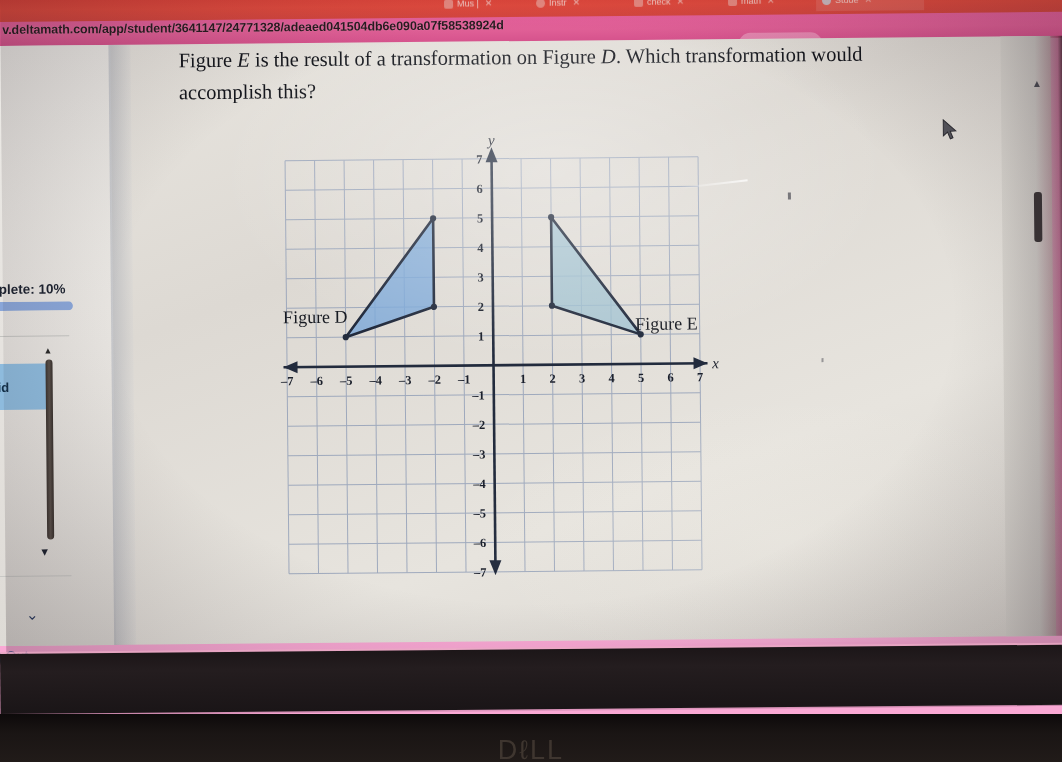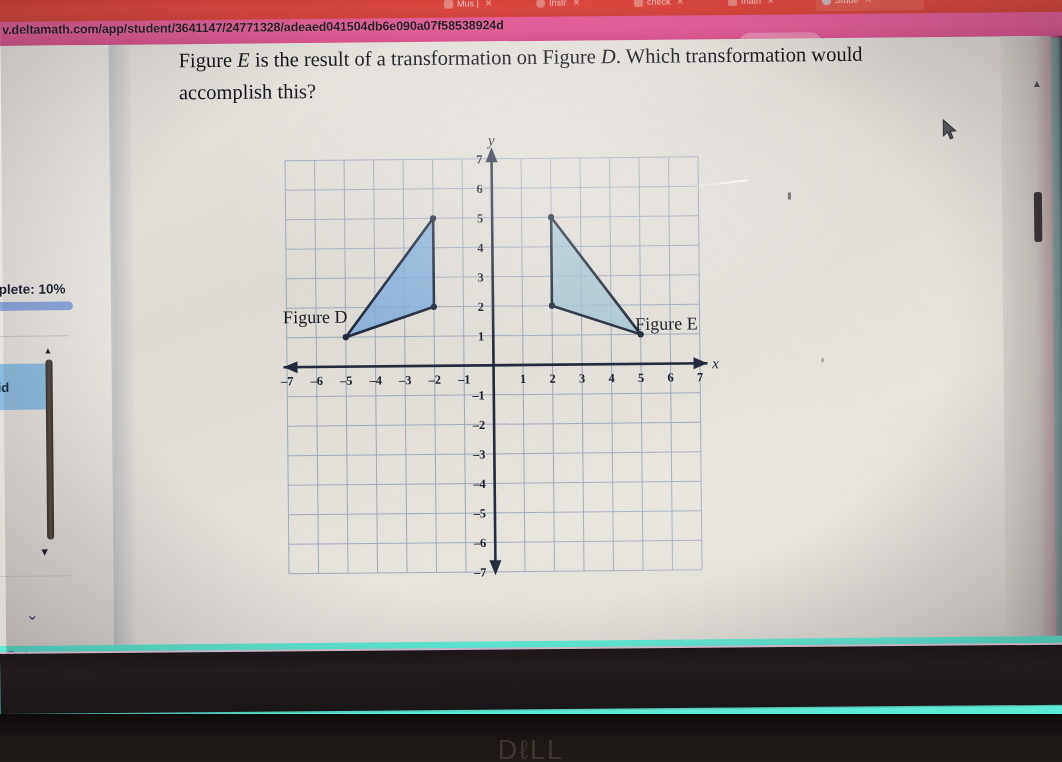--- a/index.html
+++ b/index.html
@@ -5,21 +5,21 @@
   html, body {
     margin: 0; padding: 0;
     width: 1062px; height: 762px;
     overflow: hidden;
     background: #14100f;
     font-family: "Liberation Serif", serif;
   }
   #screen-photo {
     position: relative;
     width: 1062px; height: 762px;
-    background: #5eead4;
+    background: #f9a8d4;
     overflow: hidden;
   }
 
   
   .bezel-bottom {
     position: absolute; left: 0; top: 714px; width: 1062px; height: 48px;
     background: linear-gradient(180deg,#0d0a0a 0%, #1a1514 40%, #211b19 100%);
   }
   .dell-logo {
     position: absolute; left: 0; top: 735px; width: 1062px;

